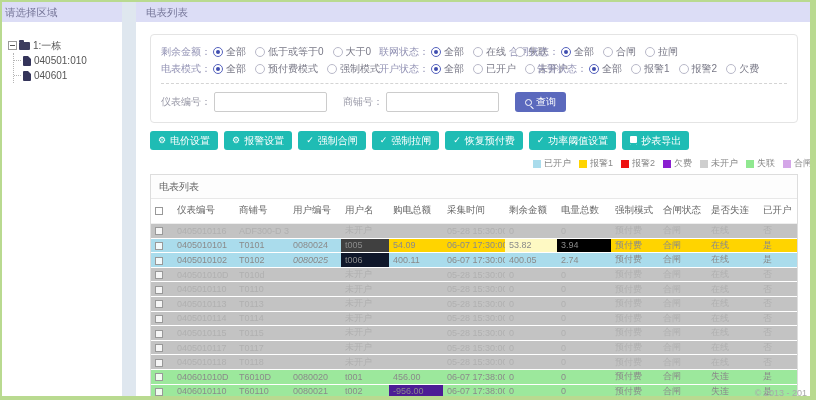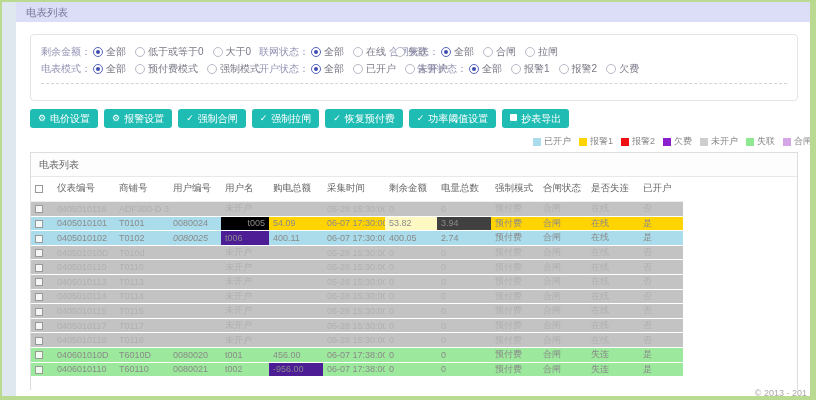--- a/index.html
+++ b/index.html
@@ -74,20 +74,44 @@
   td { font-size:9px; padding:0 4px; height:14.6px; white-space:nowrap; overflow:hidden; border-bottom:1px solid #fff; }
   .cbx { width:8px; height:8px; border:1px solid #999; background:rgba(255,255,255,.85); display:inline-block; vertical-align:middle; }
 
   .footer { position:absolute; bottom:-2px; right:3px; font-size:9px; color:#a9a9a9; background:transparent; }
 </style>
 </head>
 <body>
 
 <div class="frame">
 
+  <aside class="left-panel">
+    <div class="panel-header">请选择区域</div>
+    <div class="left-body">
+      <div class="tree">
+        <div class="tree-row">
+          <span class="expander"></span>
+          <span class="folder-icon"></span>
+          <span>1:一栋</span>
+        </div>
+        <div class="tree-children" id="tree-children">
+            <div class="tree-row">
+              <span class="dash"></span>
+              <span class="page-icon"></span>
+              <span>040501:010</span>
+            </div>
+            <div class="tree-row">
+              <span class="dash"></span>
+              <span class="page-icon"></span>
+              <span>040601</span>
+            </div>
+          </div>
+      </div>
+    </div>
+  </aside>
 
   <main class="main-panel">
     <div class="panel-header">电表列表</div>
 
     <div class="main-body">
 
       <div class="filter-box">
         <div class="filter-row" id="filter-row-1">
             <div class="filter-group fg-w1">
               <span class="filter-label">剩余金额：</span>
@@ -180,20 +204,30 @@
                 <span class="radio-circle"></span>
                 <span class="radio-text">报警2</span>
               </span>
               <span class="radio-opt">
                 <span class="radio-circle"></span>
                 <span class="radio-text">欠费</span>
               </span>
             </div>
           </div>
         <div class="filter-divider"></div>
+        <div class="search-row">
+          <span class="search-label">仪表编号：</span>
+          <input class="search-input" value="" style="">
+          <span class="search-label">商铺号：</span>
+          <input class="search-input" value="" style="">
+          <button class="query-btn">
+            <span class="lens"></span>
+            <span>查询</span>
+          </button>
+        </div>
       </div>
 
       <div class="actions" id="actions">
           <button class="act-btn">
             <span class="act-icon">⚙</span>
             <span>电价设置</span>
           </button>
           <button class="act-btn">
             <span class="act-icon">⚙</span>
             <span>报警设置</span>
@@ -300,36 +334,36 @@
                 <td style="background: rgb(195, 195, 195); color: rgb(176, 176, 176);">预付费</td>
                 <td style="background: rgb(195, 195, 195); color: rgb(176, 176, 176);">合闸</td>
                 <td style="background: rgb(195, 195, 195); color: rgb(176, 176, 176);">在线</td>
                 <td style="background: rgb(195, 195, 195); color: rgb(176, 176, 176);">否</td>
               </tr>
               <tr>
                 <td style="background: rgb(170, 220, 236);"><span class="cbx"></span></td>
                 <td style="background: rgb(170, 220, 236); color: rgb(138, 138, 138);">0405010101</td>
                 <td style="background: rgb(170, 220, 236); color: rgb(138, 138, 138);">T0101</td>
                 <td style="background: rgb(170, 220, 236); color: rgb(138, 138, 138);">0080024</td>
-                <td style="background: #000000; color: rgb(138, 138, 138); text-align: right;">t005</td>
+                <td style="background: #404040; color: rgb(138, 138, 138);">t005</td>
                 <td style="background: rgb(255, 212, 0); color: rgb(138, 138, 138);">54.09</td>
                 <td style="background: rgb(255, 212, 0); color: rgb(138, 138, 138);">06-07 17:30:00</td>
                 <td style="background: #fef9c3; color: rgb(138, 138, 138);">53.82</td>
-                <td style="background: #404040; color: rgb(138, 138, 138);">3.94</td>
+                <td style="background: #000000; color: rgb(138, 138, 138);">3.94</td>
                 <td style="background: rgb(255, 212, 0); color: rgb(138, 138, 138);">预付费</td>
                 <td style="background: rgb(255, 212, 0); color: rgb(138, 138, 138);">合闸</td>
                 <td style="background: rgb(255, 212, 0); color: rgb(138, 138, 138);">在线</td>
                 <td style="background: rgb(255, 212, 0); color: rgb(138, 138, 138);">是</td>
               </tr>
               <tr>
                 <td style="background: rgb(170, 220, 236);"><span class="cbx"></span></td>
                 <td style="background: rgb(170, 220, 236); color: rgb(138, 138, 138);">0405010102</td>
                 <td style="background: rgb(170, 220, 236); color: rgb(138, 138, 138);">T0102</td>
                 <td style="background: rgb(170, 220, 236); color: rgb(138, 138, 138); font-style: italic;">0080025</td>
-                <td style="background: #4c1d95; color: rgb(138, 138, 138);">t006</td>
+                <td style="background: #0f172a; color: rgb(138, 138, 138);">t006</td>
                 <td style="background: rgb(170, 220, 236); color: rgb(138, 138, 138);">400.11</td>
                 <td style="background: rgb(170, 220, 236); color: rgb(138, 138, 138);">06-07 17:30:00</td>
                 <td style="background: rgb(170, 220, 236); color: rgb(138, 138, 138);">400.05</td>
                 <td style="background: rgb(170, 220, 236); color: rgb(138, 138, 138);">2.74</td>
                 <td style="background: rgb(170, 220, 236); color: rgb(138, 138, 138);">预付费</td>
                 <td style="background: rgb(170, 220, 236); color: rgb(138, 138, 138);">合闸</td>
                 <td style="background: rgb(170, 220, 236); color: rgb(138, 138, 138);">在线</td>
                 <td style="background: rgb(170, 220, 236); color: rgb(138, 138, 138);">是</td>
               </tr>
               <tr>

